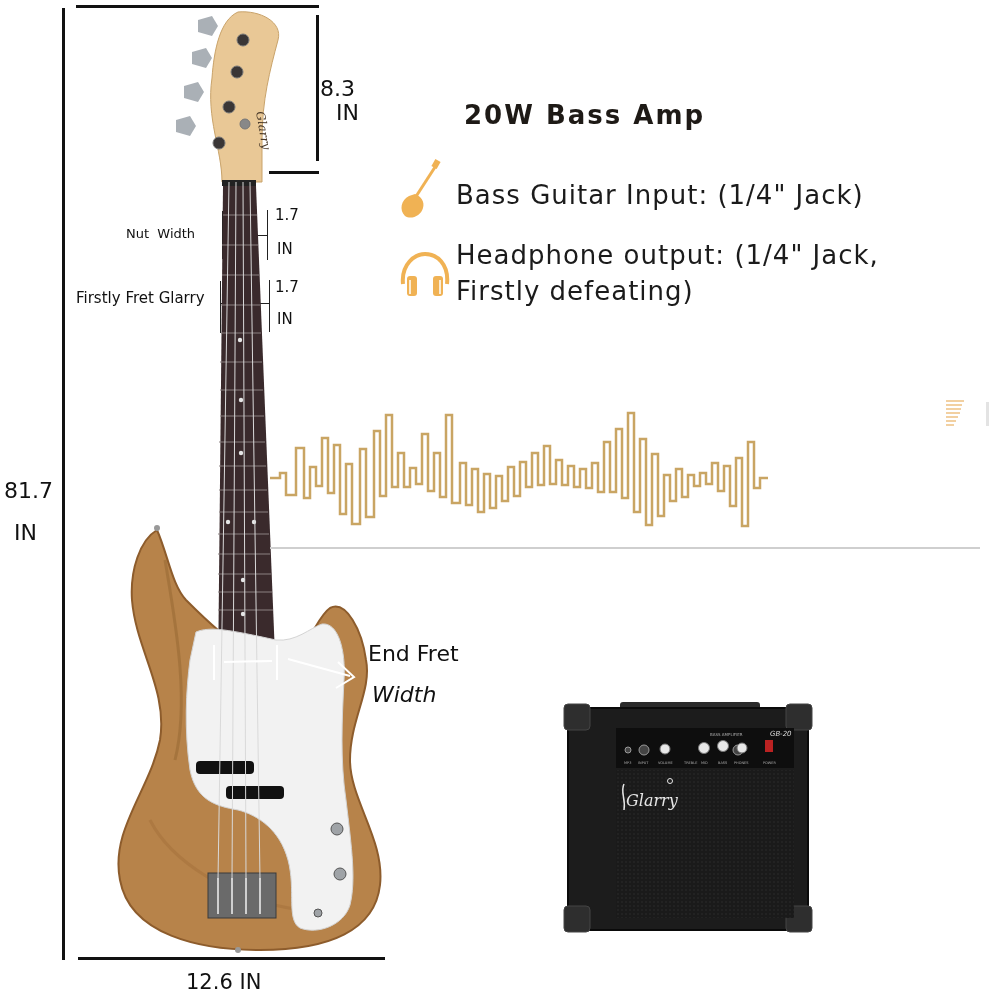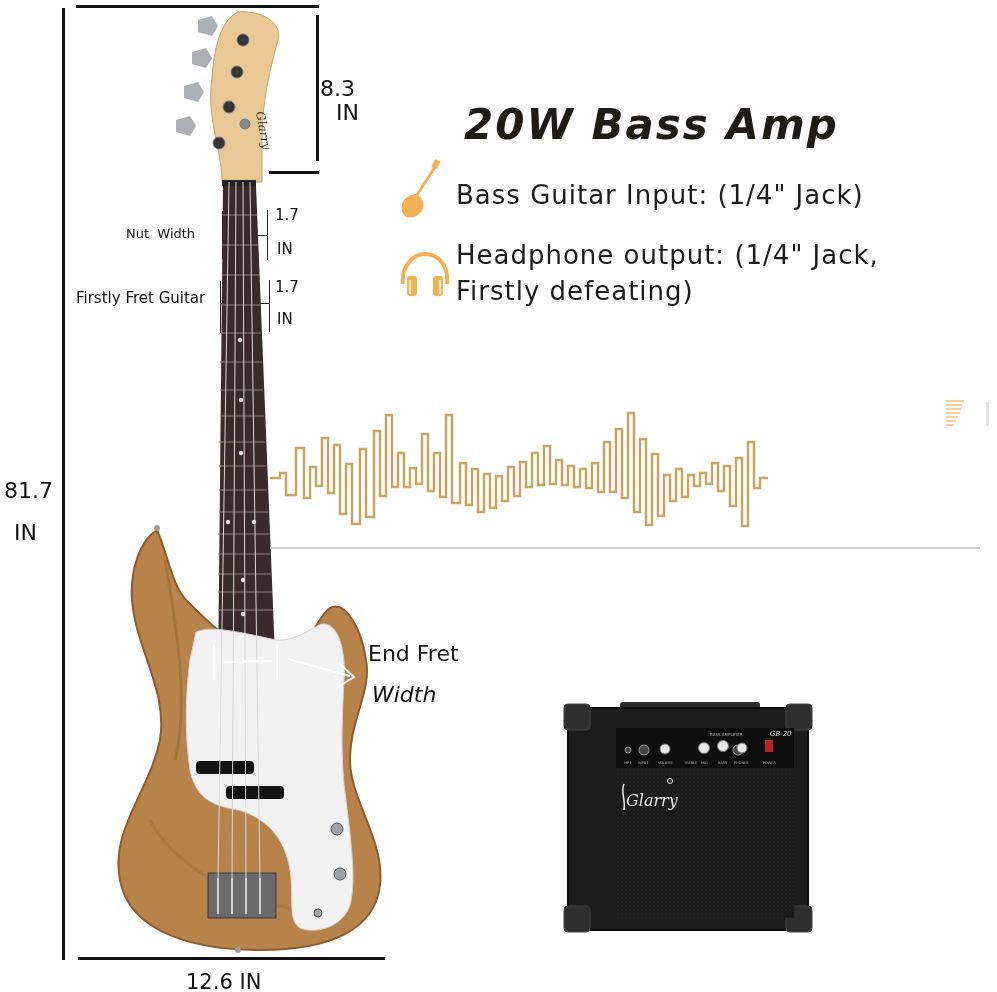--- a/index.html
+++ b/index.html
@@ -1,21 +1,21 @@
 <!DOCTYPE html>
 <html><head>
 <meta charset="utf-8">
 <style>
   html, body { margin: 0; padding: 0; background: #ffffff; }
   body { width: 997px; height: 992px; position: relative; overflow: hidden; font-family: "Liberation Sans", "DejaVu Sans", sans-serif; }
   .abs { position: absolute; }
   .dim-text { font-family: "DejaVu Sans", "Liberation Sans", sans-serif; color: #111; }
   .line { background: #111; position: absolute; }
   .thin { background: #222; position: absolute; }
-  #title { left: 464px; top: 100px; font-size: 42px; font-weight: bold; letter-spacing: 2px; color: #1e1a16; font-family: "DejaVu Sans", "Liberation Sans", sans-serif; font-style: italic; }
+  #title { left: 464px; top: 100px; font-size: 26px; font-weight: bold; letter-spacing: 2px; color: #1e1a16; font-family: "DejaVu Sans", "Liberation Sans", sans-serif; }
   .feature { font-family: "DejaVu Sans", "Liberation Sans", sans-serif; font-size: 26px; color: #1b1b1b; letter-spacing: 1px; line-height: 36px; }
   svg { position: absolute; overflow: visible; }
 </style>
 </head>
 <body>
 
 <div class="line" style="left:62px; top:8px; width:3px; height:952px;"></div>
 <div class="line" style="left:76px; top:5px; width:243px; height:3px;"></div>
 <div class="line" style="left:316px; top:15px; width:3px; height:146px;"></div>
 <div class="line" style="left:269px; top:171px; width:50px; height:3px;"></div>
@@ -29,21 +29,21 @@
 
 <div class="abs dim-text" style="left:186px; top:964px; font-size:21px;margin-top:6px;">12.6 IN</div>
 
 <div class="abs dim-text" style="left:126px; top:226px; font-size:13px; white-space:pre; font-weight:500;">Nut  Width</div>
 <div class="thin" style="left:222px; top:211px; width:1px; height:48px;"></div>
 <div class="thin" style="left:267px; top:210px; width:1px; height:50px;"></div>
 <div class="thin" style="left:222px; top:235px; width:46px; height:1px;"></div>
 <div class="abs dim-text" style="left:275px; top:206px; font-size:15px;">1.7</div>
 <div class="abs dim-text" style="left:277px; top:240px; font-size:15px;">IN</div>
 
-<div class="abs dim-text" style="left:76px; top:289px; font-size:15px; font-weight:500;">Firstly Fret Guitar</div>
+<div class="abs dim-text" style="left:76px; top:289px; font-size:15px; font-weight:500;">Firstly Fret Glarry</div>
 <div class="thin" style="left:220px; top:281px; width:1px; height:52px;"></div>
 <div class="thin" style="left:269px; top:280px; width:1px; height:52px;"></div>
 <div class="thin" style="left:220px; top:303px; width:50px; height:1px;"></div>
 <div class="abs dim-text" style="left:275px; top:278px; font-size:15px;">1.7</div>
 <div class="abs dim-text" style="left:277px; top:310px; font-size:15px;">IN</div>
 
 <svg width="997" height="992" style="left:0; top:0;">
 
   <path d="M238 12 C260 10 283 22 278 40 C270 70 262 100 262 140 L262 182 L222 182 C222 150 206 118 212 78 C214 50 220 20 238 12 Z" fill="#e9c896" stroke="#c9a36a" stroke-width="1"></path>
 

